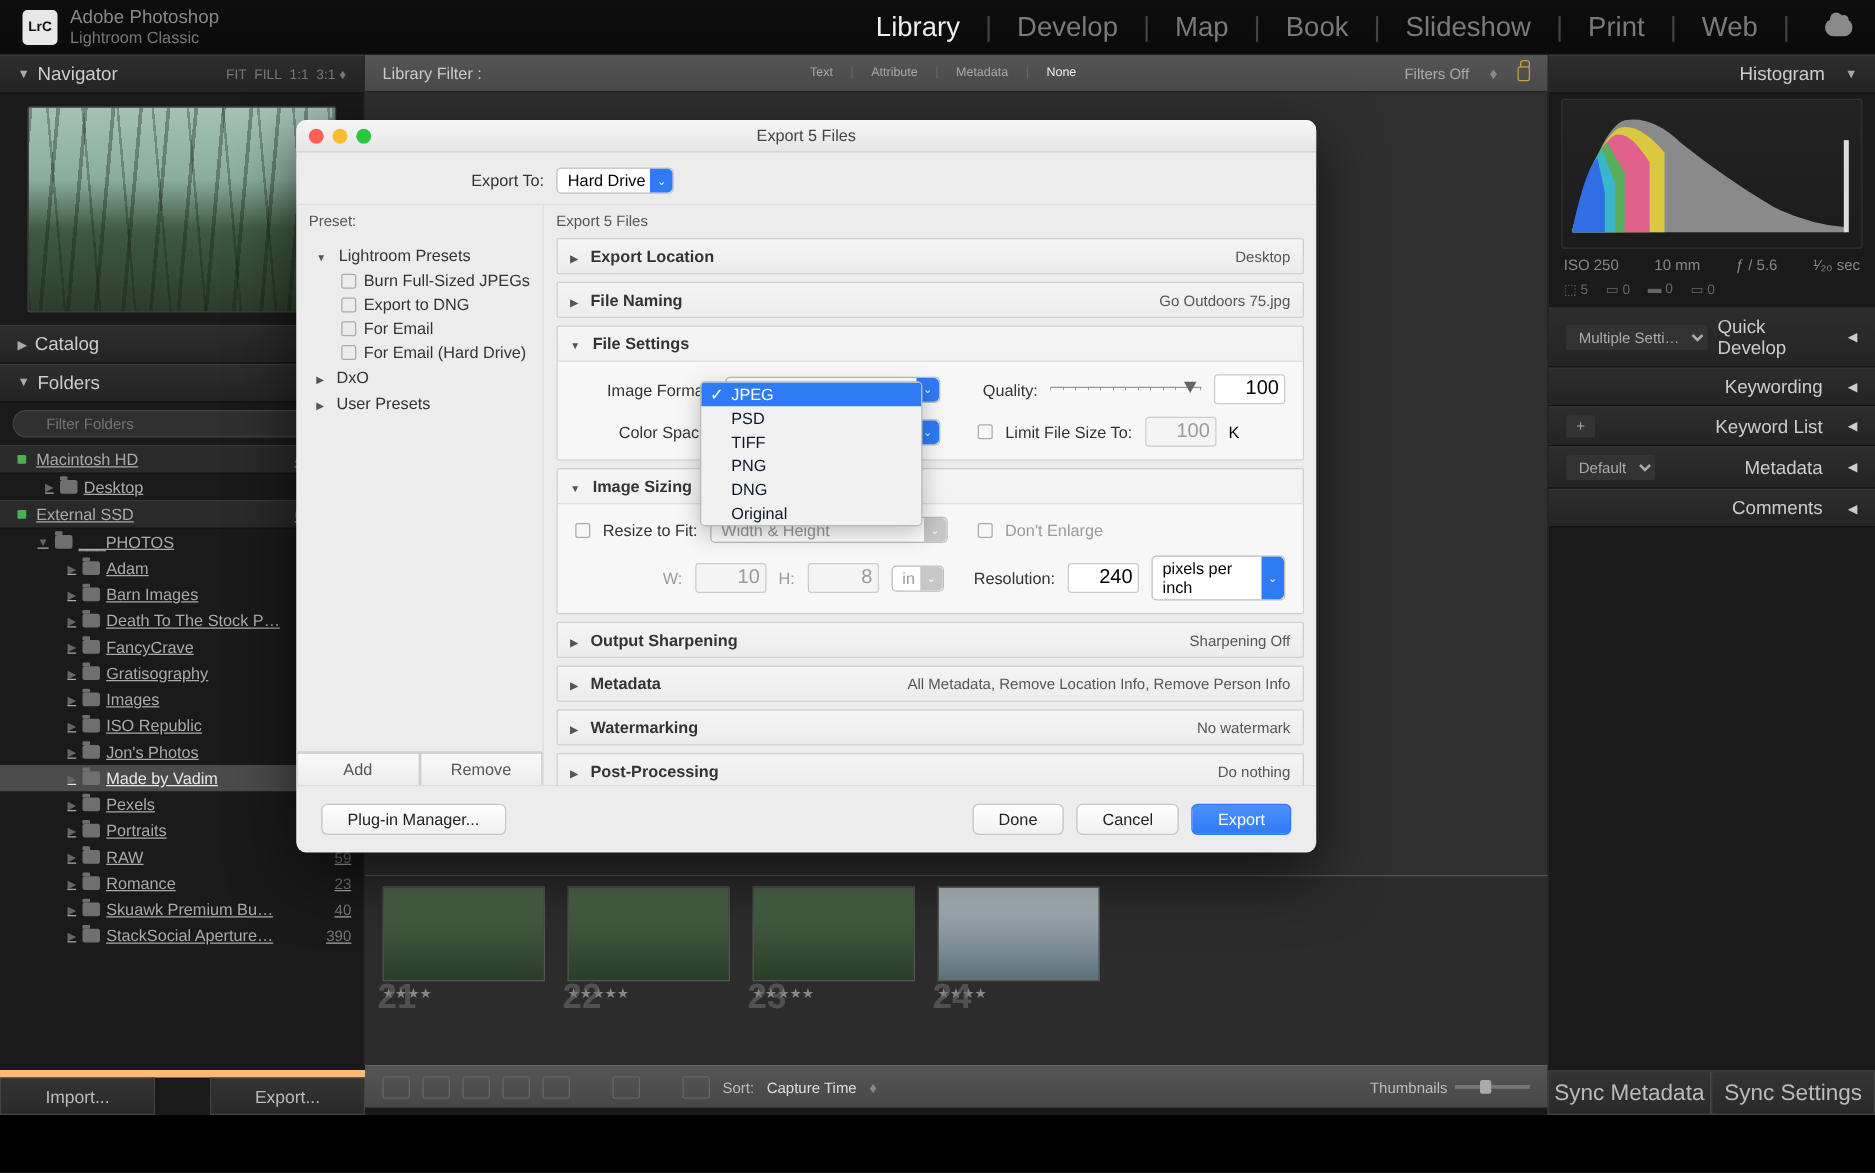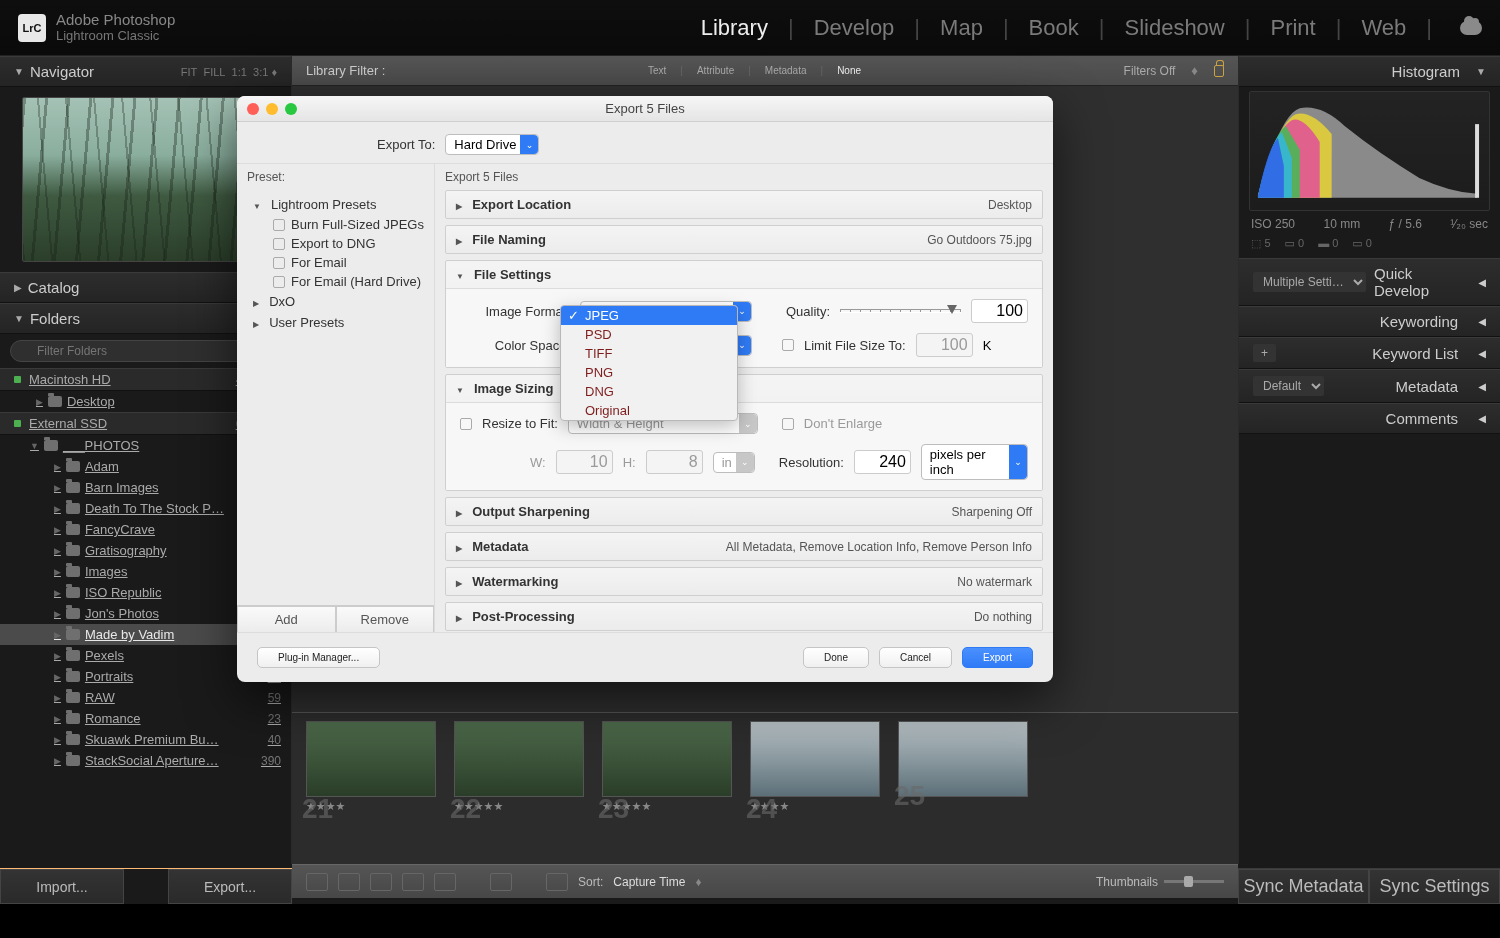--- a/index.html
+++ b/index.html
@@ -1,19 +1,19 @@
 <!DOCTYPE html>
 <html><head>
 <meta charset="utf-8">
 <style>
 * { margin:0; padding:0; box-sizing:border-box; font-family:-apple-system,"Helvetica Neue",Arial,sans-serif; }
 body { background:#000; width:1500px; height:938px; overflow:hidden; position:relative; font-size:13px; }
 
 
-.titlebar { height:56px; background:linear-gradient(#0e0e0e,#0a0a0a); display:flex; align-items:center; padding:0 18px; border-bottom:1px solid #222; }
+.titlebar { height:44px; background:linear-gradient(#0e0e0e,#0a0a0a); display:flex; align-items:center; padding:0 18px; border-bottom:1px solid #222; }
 .logo-box { width:28px; height:28px; background:#e8e8e8; border-radius:4px; display:flex; align-items:center; justify-content:center; font-weight:700; font-size:11px; color:#111; margin-right:10px;}
 .app-name { color:#888; line-height:1.15; font-size:15px; }
 .app-name .sub { font-size:13px; color:#777; }
 .modules { margin-left:auto; display:flex; gap:20px; align-items:center; color:#7a7a7a; font-size:22px; }
 .modules .sep { color:#444; }
 .modules .active { color:#eee; font-weight:500; }
 .cloud { width:22px; height:14px; border-radius:10px; background:#8a8a8a; position:relative; margin-left:8px;}
 .cloud::before{content:'';position:absolute;width:10px;height:10px;background:#8a8a8a;border-radius:50%;top:-5px;left:4px;}
 .cloud::after{content:'';position:absolute;width:8px;height:8px;background:#8a8a8a;border-radius:50%;top:-3px;left:11px;}
 
@@ -45,21 +45,21 @@
 .tree-row .disc { color:#666; font-size:9px; }
 .tree-row.selected { background:#4b4b4b; color:#e8e8e8; }
 .folder-ico { width:14px;height:11px;background:#6f6f6f;border-radius:2px;position:relative;}
 .folder-ico::before{content:'';position:absolute;width:6px;height:3px;background:#6f6f6f;top:-3px;left:0;border-radius:1px 1px 0 0;}
 
 
 .filter-wrap{padding:6px 10px;}
 .filter-input{width:100%;background:#2f2f2f;border:1px solid #444;border-radius:12px;padding:3px 10px 3px 26px;color:#888;font-size:12px;}
 
 
-.imp-exp { display:flex; border-top:1px solid #fdba74; height:36px; margin-top:auto;gap:44px;}
+.imp-exp { display:flex; border-top:6px solid #fdba74; height:36px; margin-top:auto;gap:44px;}
 .imp-exp button { flex:1; background:linear-gradient(#333,#2a2a2a); color:#bbb; border:1px solid #444; font-size:14px; cursor:pointer;}
 
 
 .histogram { height:120px; margin:4px 10px; background:linear-gradient(#232323,#1c1c1c); border:1px solid #333; position:relative;border-radius:2px;overflow:hidden;}
 .hist-info { display:flex; justify-content:space-between; padding:2px 12px; color:#888; font-size:12px; }
 .hist-icons { display:flex; gap:14px; padding:4px 12px 8px; color:#666; font-size:11px; }
 .rpanel { background:linear-gradient(#2d2d2d,#242424); padding:6px 14px; display:flex; justify-content:flex-end; align-items:center; gap:8px; border-top:1px solid #3a3a3a; border-bottom:1px solid #111; color:#ccc; font-size:15px;}
 .rpanel .left-extra{margin-right:auto;color:#aaa;font-size:12px;background:#333;padding:2px 8px;border-radius:2px;}
 .rpanel select.fake{background:#333;border:none;color:#aaa;font-size:12px;padding:2px 6px;border-radius:2px;margin-right:auto;}
 
@@ -106,28 +106,28 @@
 .sect{border:1px solid #cfcfcf;border-radius:2px;margin-bottom:6px;background:linear-gradient(#f4f4f4,#ececec);}
 .sect-head{display:flex;align-items:center;padding:6px 10px;color:#333;font-weight:600;font-size:13px;gap:6px;}
 .sect-head .val{margin-left:auto;font-weight:400;color:#555;font-size:12px;}
 .sect-body{background:#f7f7f7;border-top:1px solid #dcdcdc;padding:10px 14px;display:flex;flex-direction:column;gap:10px;}
 .frow{display:flex;align-items:center;gap:10px;}
 .frow label{color:#333;font-size:13px;text-align:right;}
 .frow .disabled{color:#9a9a9a;}
 .num-input{width:57px;border:1px solid #ccc;border-radius:3px;padding:2px 4px;text-align:right;font-size:16px;}
 .slider{flex:1;max-width:130px;height:4px;border-top:1px solid #999;border-bottom:1px solid #fff;position:relative;background:repeating-linear-gradient(90deg,#999 0 1px,transparent 1px 10px);}
 .slider .knob{position:absolute;right:4px;top:-5px;width:0;height:0;border-left:5px solid transparent;border-right:5px solid transparent;border-top:9px solid #666;}
-.mac-btn{background:linear-gradient(#fff,#f0f0f0);border:1px solid #c5c5c5;border-radius:5px;padding:4px 20px;font-size:10px;color:#222;cursor:pointer;}
+.mac-btn{background:linear-gradient(#fff,#f0f0f0);border:1px solid #c5c5c5;border-radius:5px;padding:4px 20px;font-size:13px;color:#222;cursor:pointer;}
 .mac-btn.primary{background:linear-gradient(#4a90ff,#2f7bf6);color:#fff;border-color:#2f7bf6;}
 .d-footer{display:flex;padding:14px 20px;border-top:1px solid #dcdcdc;gap:10px;}
 .d-footer .spacer{flex:1;}
 
 
 .dd{position:absolute;left:560px;top:305px;width:178px;background:#f1f1f1;border:1px solid #b8b8b8;border-radius:4px;box-shadow:0 6px 18px rgba(0,0,0,.25);overflow:hidden;z-index:50;}
-.dd .opt{padding:2px 10px 2px 24px;font-size:13px;color:#7f1d1d;position:relative;}
+.dd .opt{padding:2px 10px 2px 24px;font-size:13px;color:#0f172a;position:relative;}
 .dd .opt.sel{background:#2f7bf6;color:#fff;}
 .dd .opt.sel::before{content:'✓';position:absolute;left:7px;}
 
 
 .sync-row{display:flex;padding:0;margin-top:auto;height:36px;border-top:1px solid #3a3a3a;}
 .sync-row button{flex:1;background:linear-gradient(#333,#2a2a2a);color:#bbb;border:1px solid #444;font-size:18px;}
 
 .tri-r::before{content:'▶';font-size:8px;color:#555;margin-right:4px;}
 .tri-d::before{content:'▼';font-size:8px;color:#555;margin-right:4px;}
 </style>
@@ -318,25 +318,20 @@
           </div>
         <div class="fs-cell">
             <div class="fs-img"></div>
             <div class="fs-stars">★★★★★</div>
             <div class="fs-num">23</div>
           </div>
         <div class="fs-cell">
             <div class="fs-img sky"></div>
             <div class="fs-stars">★★★★</div>
             <div class="fs-num">24</div>
-          </div>
-        <div class="fs-cell">
-            <div class="fs-img sky"></div>
-            <div class="fs-stars"></div>
-            <div class="fs-num">25</div>
           </div>
       </div>
     </div>
   </div>
 
   <div class="right-col">
     <div class="panel-head right"><span>Histogram</span>&nbsp;<span class="tri">▼</span></div>
     <div class="histogram">
       <svg viewBox="0 0 240 110" style="width:100%;height:100%">
         <path d="M8 100 Q 30 18 50 12 Q 72 8 95 30 Q 130 58 170 82 Q 200 96 228 98 L228 102 L8 102 Z" fill="#8a8a8a"></path>

